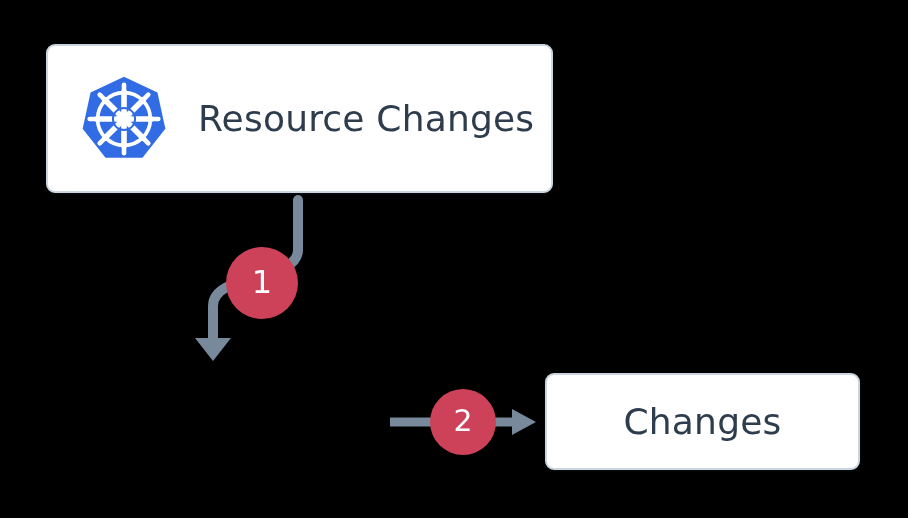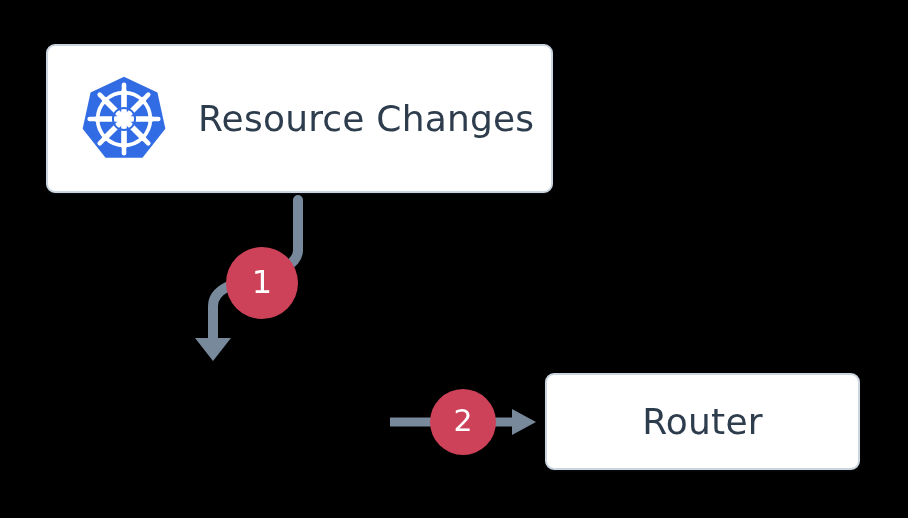--- a/index.html
+++ b/index.html
@@ -188,21 +188,21 @@
         <g fill="none" stroke="#326ce5" stroke-width="2.2">
           <circle cx="50" cy="50" r="12.6"></circle>
         </g>
       </svg>
     </span>
     <span class="node-label">Resource Changes</span>
   </div>
 
 
   <div class="node-box" id="node-router">
-    <span class="node-label">Router</span>
+    <span class="node-label">Changes</span>
   </div>
 
   <div class="step-badge" id="badge-step-1">
     <span class="badge-text">1</span>
   </div>
 
   <div class="step-badge" id="badge-step-2">
     <span class="badge-text">2</span>
   </div>
 

